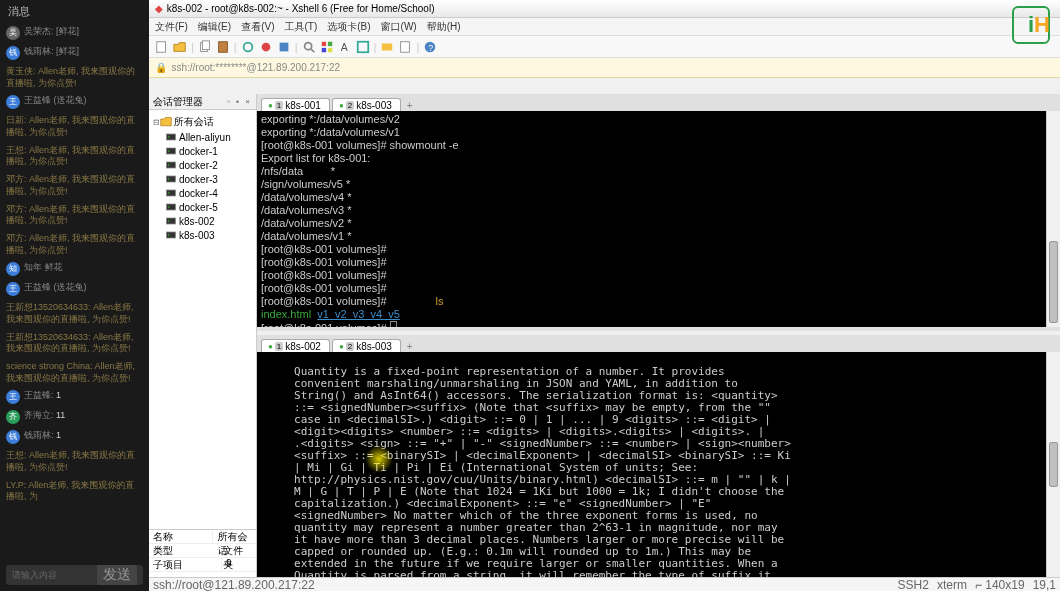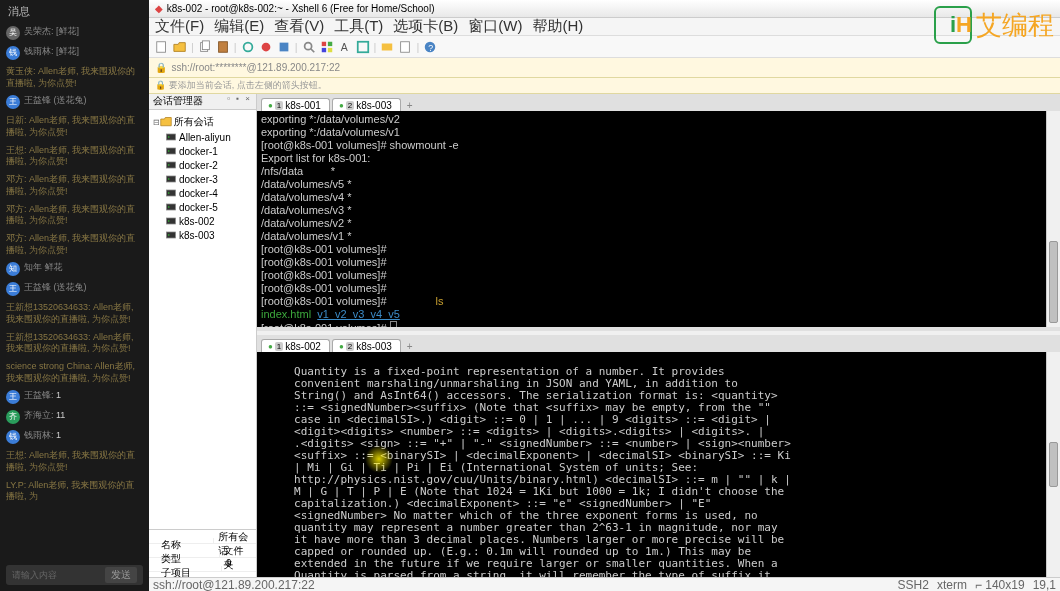--- a/index.html
+++ b/index.html
@@ -13,43 +13,43 @@
 .msg-header { padding: 4px 8px; font-size: 11px; color: #bbb; }
 .chat-list { overflow: hidden; }
 .chat-item { display: flex; align-items: flex-start; padding: 3px 6px; font-size: 9px; line-height: 1.3; }
 .chat-avatar { width: 14px; height: 14px; border-radius: 50%; background: #3b7dd8; margin-right: 4px; flex-shrink: 0; font-size: 8px; color: #fff; text-align: center; line-height: 14px; }
 .chat-avatar.green { background: #2a9d5c; }
 .chat-avatar.gray { background: #666; }
 .chat-text { color: #887744; flex: 1; word-break: break-all; }
 .chat-name { color: #888; }
 .chat-suffix { color: #888; }
 .send-area { position: absolute; bottom: 6px; left: 6px; right: 6px; height: 20px; background: #333; border-radius: 3px; display: flex; align-items: center; padding: 0 6px; font-size: 9px; color: #666; }
-.send-btn { margin-left: auto; background: #444; padding: 1px 6px; border-radius: 2px; font-size: 10px; color: #999; }
+.send-btn { margin-left: auto; background: #444; padding: 1px 6px; border-radius: 2px; font-size: 14px; color: #999; }
 
 .main-area { position: absolute; left: 149px; top: 0; right: 0; bottom: 14px; background: #f0f0f0; }
 .titlebar { height: 18px; background: linear-gradient(#fff, #e8e8e8); border-bottom: 1px solid #ccc; display: flex; align-items: center; padding: 0 6px; font-size: 10px; }
 .titlebar-icon { color: #d44; margin-right: 4px; font-size: 10px; }
-.menubar { height: 18px; background: #f5f5f5; border-bottom: 1px solid #ddd; display: flex; align-items: center; padding: 0 6px; font-size: 15px; color: #333; gap: 10px; }
+.menubar { height: 18px; background: #f5f5f5; border-bottom: 1px solid #ddd; display: flex; align-items: center; padding: 0 6px; font-size: 10px; color: #333; gap: 10px; }
 .toolbar { height: 22px; background: #f8f8f8; border-bottom: 1px solid #ddd; display: flex; align-items: center; padding: 0 6px; gap: 4px; }
 .tool-icon { width: 14px; height: 14px; display: inline-block; }
 .tool-icon svg { width: 100%; height: 100%; }
 .addressbar { height: 20px; background: #fff8e0; border-bottom: 1px solid #e0d8a0; display: flex; align-items: center; padding: 0 6px; font-size: 10px; color: #888; }
 .tipbar { height: 16px; background: #fff8e0; border-bottom: 1px solid #e0d8a0; display: flex; align-items: center; padding: 0 6px; font-size: 9px; color: #999; }
 
 .session-mgr { position: absolute; left: 0; top: 94px; width: 108px; bottom: 0; background: #fff; border-right: 1px solid #ccc; }
-.session-header { height: 16px; background: #f0f0f0; border-bottom: 1px solid #ccc; padding: 0 4px; font-size: 10px; display: flex; justify-content: space-between; }
+.session-header { height: 16px; background: #f0f0f0; border-bottom: 1px solid #ccc; padding: 0 4px; font-size: 10px; display: flex; align-items: center; justify-content: space-between; }
 .session-header-icons { font-size: 8px; color: #666; letter-spacing: 2px; }
 .session-tree { padding: 4px 2px; font-size: 10px; }
 .tree-item { display: flex; align-items: center; padding: 1px 2px; cursor: pointer; }
 .tree-indent { width: 12px; display: inline-block; }
 .tree-icon { width: 12px; height: 12px; margin-right: 2px; display: inline-block; }
 .tree-icon svg { width: 100%; height: 100%; }
 .session-props { position: absolute; bottom: 0; left: 0; right: 0; height: 48px; border-top: 1px solid #ccc; background: #fff; font-size: 10px; }
 .prop-row { display: flex; border-bottom: 1px solid #eee; height: 14px; }
-.prop-k { width: 73px; padding: 0 12px; border-right: 1px solid #eee; margin-top: 8px; }
+.prop-k { width: 73px; padding: 0 4px; border-right: 1px solid #eee; }
 .prop-v { padding: 0 4px; }
 
 .term-area { position: absolute; left: 108px; top: 94px; right: 0; bottom: 0; }
 .term-pane { position: relative; background: #000; }
 .term-pane.top { height: 237px; border-bottom: 4px solid #e0e0e0; }
 .term-pane.bot { position: absolute; top: 241px; bottom: 0; left: 0; right: 0; }
 .term-tabs { height: 17px; background: #e0e0e0; display: flex; align-items: flex-end; padding: 0 4px; }
 .term-tab { background: #fff; border: 1px solid #aaa; border-bottom: none; padding: 1px 8px 0 6px; font-size: 10px; display: flex; align-items: center; margin-right: 2px; border-radius: 3px 3px 0 0; }
 .term-tab-icon { color: #4a4; font-size: 8px; margin-right: 2px; }
 .term-tab-num { background: #ccc; border-radius: 2px; padding: 0 2px; font-size: 8px; margin-right: 2px; }
@@ -215,23 +215,20 @@
     <span style="color:#ccc">|</span>
     <span class="tool-icon"><svg viewBox="0 0 16 16">
           <circle cx="8" cy="8" r="6" fill="#4a84c4"></circle>
           <text x="6" y="12" font-size="10" fill="#fff">?</text>
         </svg></span>
   </div>
   <div class="addressbar">
     <span style="margin-right:4px;color:#aaa">🔒</span>
     <span>ssh://root:********@121.89.200.217:22</span>
   </div>
-  <div class="tipbar">
-    <span>🔒 要添加当前会话, 点击左侧的箭头按钮。</span>
-  </div>
 
   <div class="session-mgr">
     <div class="session-header">
       <span>会话管理器</span>
       <span class="session-header-icons">▫ ▪ ×</span>
     </div>
     <div class="session-tree" id="session-tree">
         <div class="tree-item">
           <span style="font-size:8px;color:#666">⊟</span> 
           <span class="tree-icon"><svg viewBox="0 0 16 16">
@@ -333,21 +330,21 @@
             <span class="term-tab-num">2</span>
             <span>k8s-003</span>
           </div>
           <span class="term-tab-plus">+</span>
         </div>
       <div class="term-body" id="term1"><span class="tc-w">exporting *:/data/volumes/v2</span>
 <span class="tc-w">exporting *:/data/volumes/v1</span>
 <span class="tc-w">[root@k8s-001 volumes]# showmount -e</span>
 <span class="tc-w">Export list for k8s-001:</span>
 <span class="tc-w">/nfs/data         *</span>
-<span class="tc-w">/data/volumes/v5 *</span>
+<span class="tc-w">/sign/volumes/v5 *</span>
 <span class="tc-w">/data/volumes/v4 *</span>
 <span class="tc-w">/data/volumes/v3 *</span>
 <span class="tc-w">/data/volumes/v2 *</span>
 <span class="tc-w">/data/volumes/v1 *</span>
 <span class="tc-w">[root@k8s-001 volumes]# </span>
 <span class="tc-w">[root@k8s-001 volumes]# </span>
 <span class="tc-w">[root@k8s-001 volumes]# </span>
 <span class="tc-w">[root@k8s-001 volumes]# </span>
 <span class="tc-w">[root@k8s-001 volumes]# </span><span class="tc-y">ls</span>
 <span class="tc-g">index.html</span><span class="tc-w">  </span><span class="tc-c">v1  v2  v3  v4  v5</span>
@@ -394,21 +391,20 @@
           <div class="term-scroll-thumb" style="top:40%;height:20%"></div>
         </div>
     </div>
   </div>
 
   <div class="watermark">
     <div class="wm-icon">
         <span style="color:#2aa04a">i</span>
         <span style="position:absolute;left:20px;color:#f5a623">H</span>
       </div>
-    <div class="wm-text">艾编程</div>
   </div>
 </div>
 
 <div class="statusbar">
   <span>ssh://root@121.89.200.217:22</span>
   <div class="status-right" id="status-right">
       <span>SSH2</span>
       <span>xterm</span>
       <span>⌐ 140x19</span>
       <span>19,1</span>

